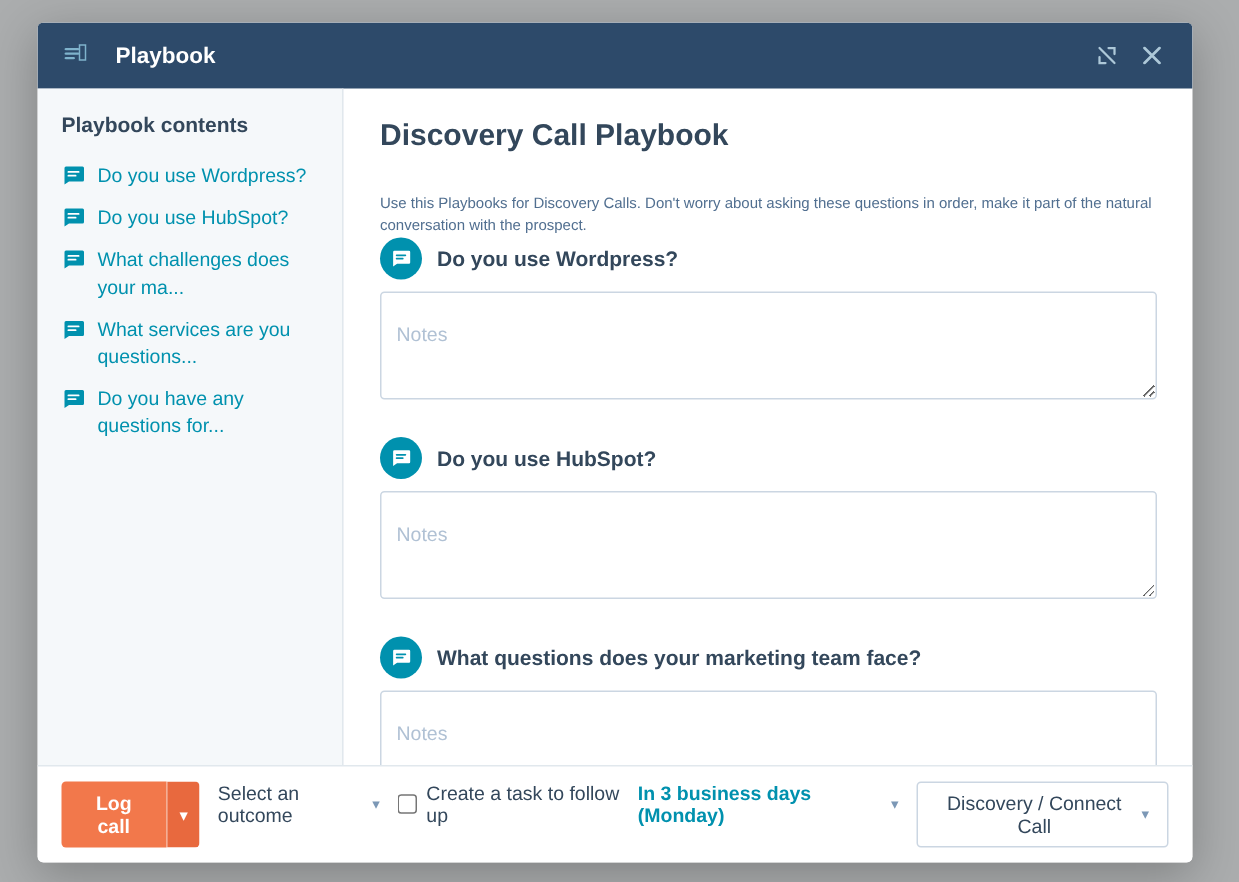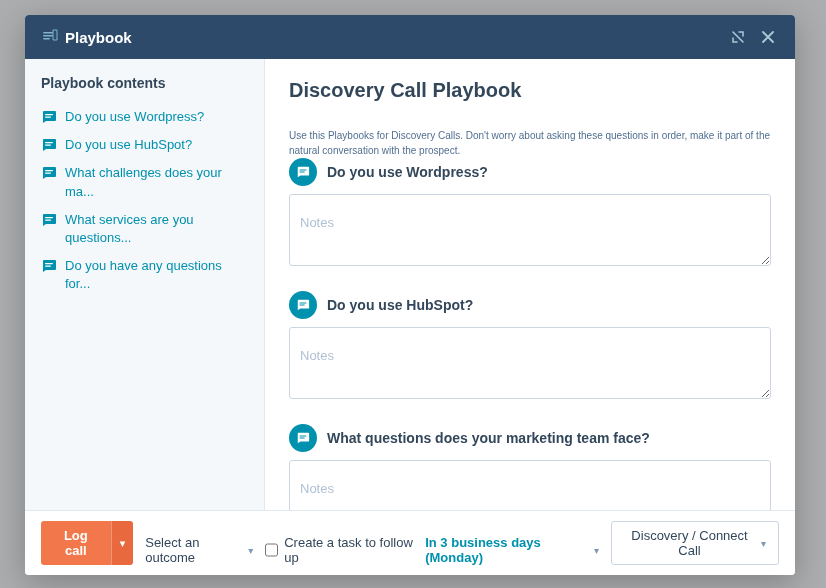--- a/index.html
+++ b/index.html
@@ -45,21 +45,21 @@
       overflow: hidden;
     }
 
     
     .modal-header {
       background: #2d4a6a;
       color: #fff;
       padding: 10px 16px;
       display: flex;
       align-items: center;
-      gap: 6px;
+      gap: 18px;
       min-height: 44px;
     }
 
     .modal-header-icon {
       width: 18px;
       height: 18px;
       color: #7fb3cc;
       display: flex;
       align-items: center;
       justify-content: center;
@@ -96,21 +96,21 @@
 
     
     .modal-body {
       display: flex;
       flex: 1;
       overflow: hidden;
     }
 
     
     .sidebar {
-      width: 240px;
+      width: 204px;
       background: #f5f8fa;
       border-right: 1px solid #e1e8ed;
       padding: 16px 0;
       flex-shrink: 0;
       overflow-y: auto;
     }
 
     .sidebar-title {
       font-size: 14px;
       font-weight: 700;
@@ -215,21 +215,21 @@
     .notes-textarea::placeholder {
       color: #b0c1d4;
     }
 
     
     .bottom-bar {
       background: #fff;
       border-top: 1px solid #e1e8ed;
       padding: 10px 16px;
       display: flex;
-      align-items: flex-end;
+      align-items: flex-start;
       gap: 12px;
       min-height: 48px;
     }
 
     .btn-log-call {
       background: #f2784b;
       color: #fff;
       border: none;
       border-radius: 3px 0 0 3px;
       padding: 7px 14px;

